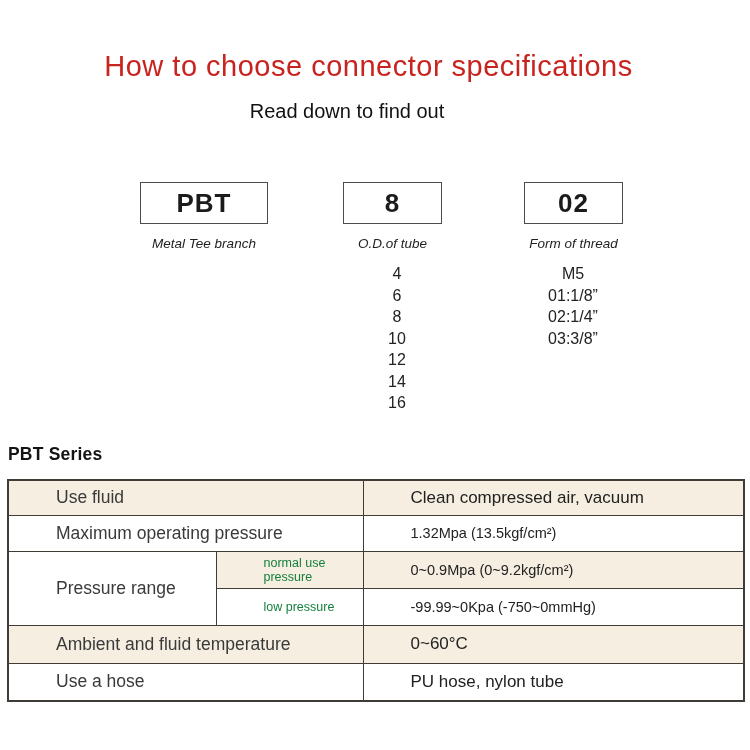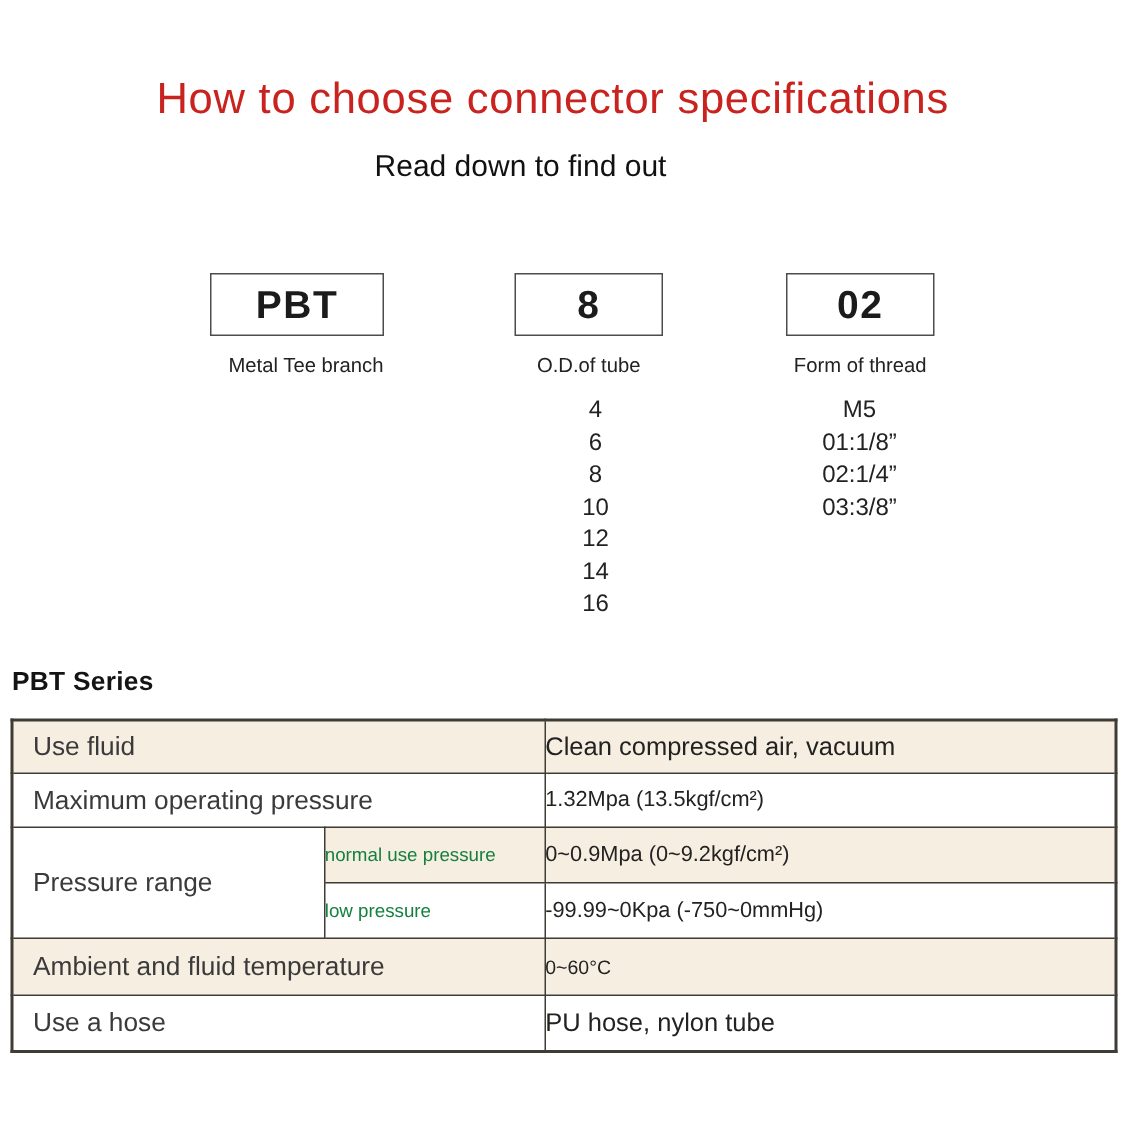--- a/index.html
+++ b/index.html
@@ -15,54 +15,54 @@
   }
   .subtitle {
     position:absolute; top:100px; left:0; width:694px; text-align:center;
     font-size:20px; color:#111;
   }
   .code-box {
     position:absolute; top:182px; height:42px; background:#fff;
     border:1px solid #4c4c4c; display:flex; align-items:center; justify-content:center;
     font-weight:bold; font-size:26px; color:#1b1b1b; letter-spacing:1px;
   }
-  .box-1 { left:140px; width:116px;text-align:center; }
+  .box-1 { left:140px; width:128px;text-align:center; }
   .box-2 { left:343px; width:99px;  }
   .box-3 { left:524px; width:99px;  }
   .box-label {
-    position:absolute; top:236px; text-align:center; font-size:13.5px; color:#222;
+    position:absolute; top:236px; text-align:center; font-size:13.5px; color:#222;font-style:italic;
   }
   .lbl-1 { left:125px; width:158px; }
   .lbl-2 { left:328px; width:129px; }
   .lbl-3 { left:509px; width:129px; }
   .opt-list {
     position:absolute; top:263px; text-align:center;
     font-size:16px; line-height:21.5px; color:#222;
   }
   .list-od     { left:343px; width:108px; }
   .list-thread { left:511px; width:124px; }
   .series-heading {
     position:absolute; left:8px; top:444px;
     font-size:17.5px; font-weight:bold; color:#141414; letter-spacing:0.2px;
   }
   table.spec {
     position:absolute; left:7px; top:479px; width:736px;
     border-collapse:collapse; table-layout:fixed;
     border:2px solid #3e3c35;
   }
-  table.spec td { border:1px solid #3e3c35; vertical-align:middle; }
+  table.spec td { border:1px solid #3e3c35; vertical-align:middle;padding-left:47px; }
   .beige { background:#f6eee1; }
   .lbl {
     font-size:17.5px; color:#3a3a3a; padding-left:13px; text-align:left;
   }
   .sublbl { font-size:12.5px; color:#15803d; text-align:left; }
   .val { color:#222; }
   .val-lg { font-size:17px; }
   .val-md { font-size:14.5px; }
-  .val-sm { font-size:13px; }
+  .val-sm { font-size:17px; }
 </style>
 </head>
 <body>
 
 <div class="page">
 
   <h1 class="title">How to choose connector specifications</h1>
   <div class="subtitle">Read down to find out</div>
 
   <div class="code-box box-1">

